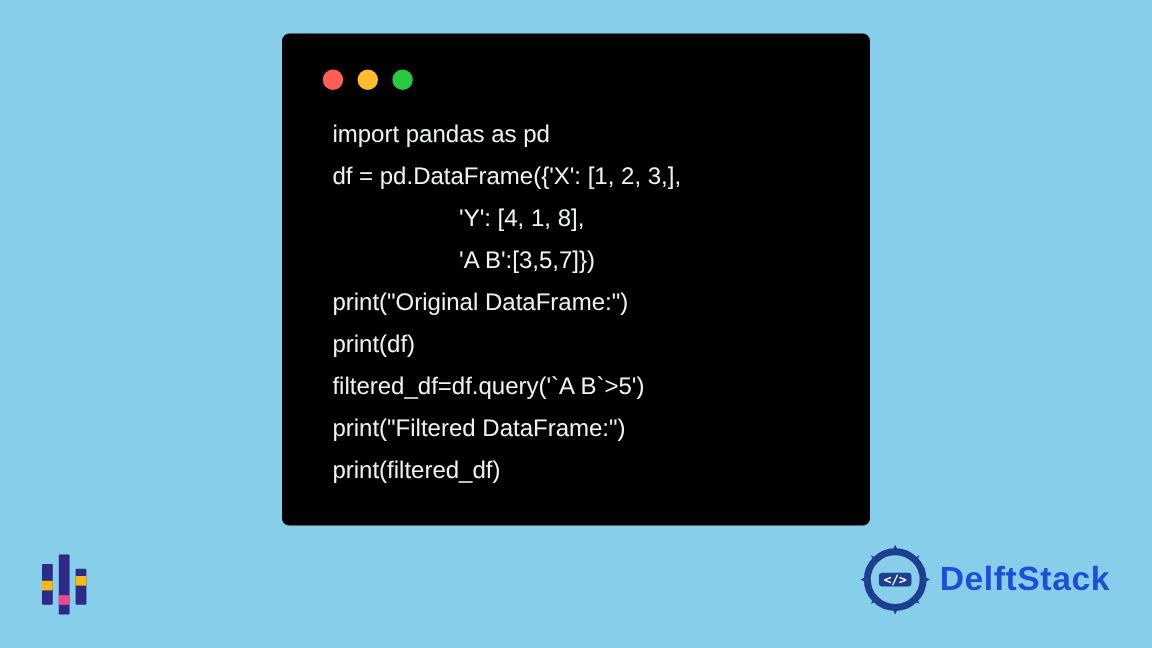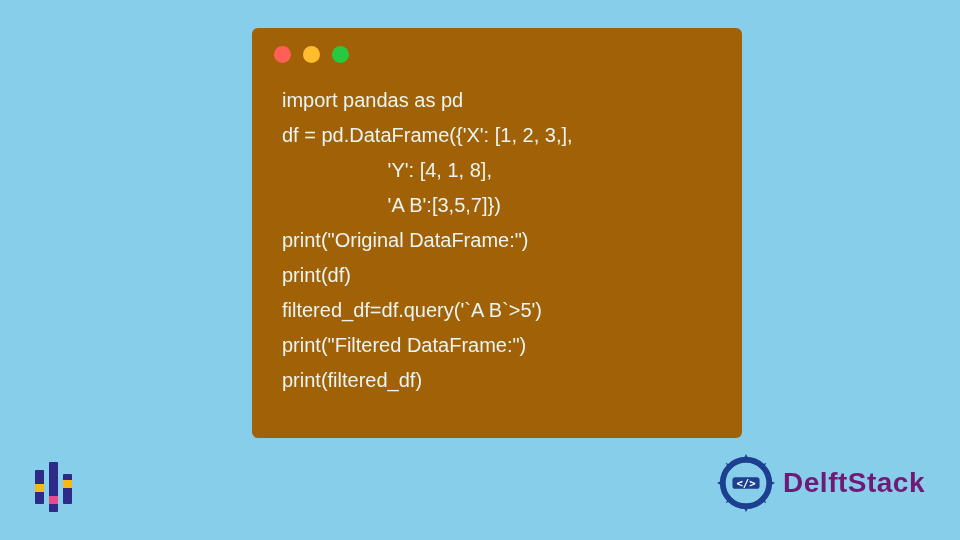--- a/index.html
+++ b/index.html
@@ -10,24 +10,23 @@
     position: relative;
     font-family: -apple-system, BlinkMacSystemFont, "Segoe UI", Arial, sans-serif;
     overflow: hidden;
   }
   .code-window {
     position: absolute;
     left: 235px;
     top: 28px;
     width: 490px;
     height: 410px;
-    background: #a16207;
+    background: #000000;
     border-radius: 6px;
-    padding: 0;
-    margin-left: 17px;
+    padding: 12px;
   }
   .window-controls {
     display: flex;
     gap: 12px;
     padding: 18px 22px 8px 22px;
     align-items: center;
   }
   .dot {
     width: 17px;
     height: 17px;
@@ -64,21 +63,21 @@
   .pix3 { position: absolute; left: 28px; top: 18px; width: 9px; height: 8px; background: #F5B915; }
   .right-logo {
     position: absolute;
     right: 35px;
     bottom: 26px;
     display: flex;
     align-items: center;
     gap: 6px;
   }
   .right-logo-text {
-    color: #701a75;
+    color: #1d4ed8;
     font-size: 28px;
     font-weight: 600;
     letter-spacing: 0.5px;
   }
   .gear-wrap {
     width: 62px;
     height: 62px;
     position: relative;
   }
 </style>

